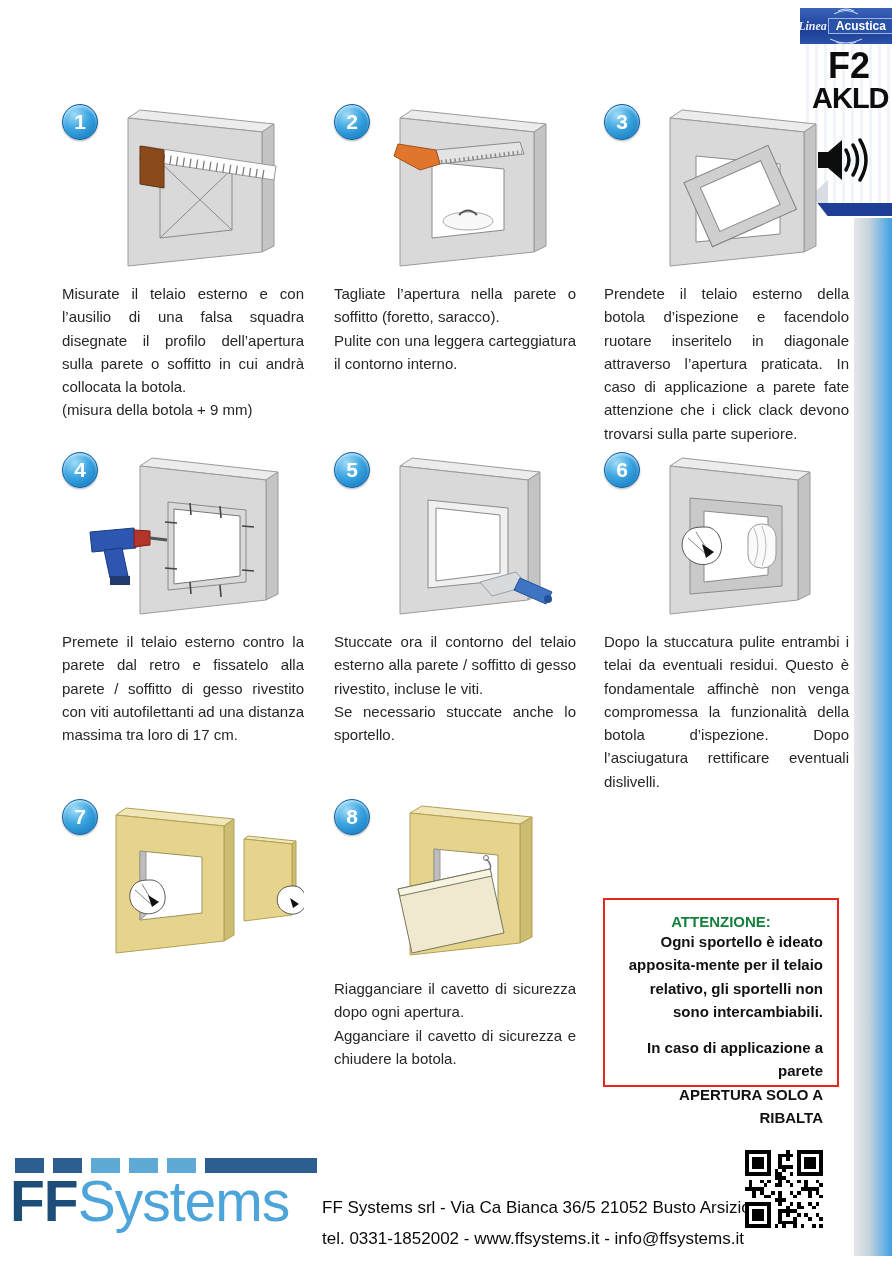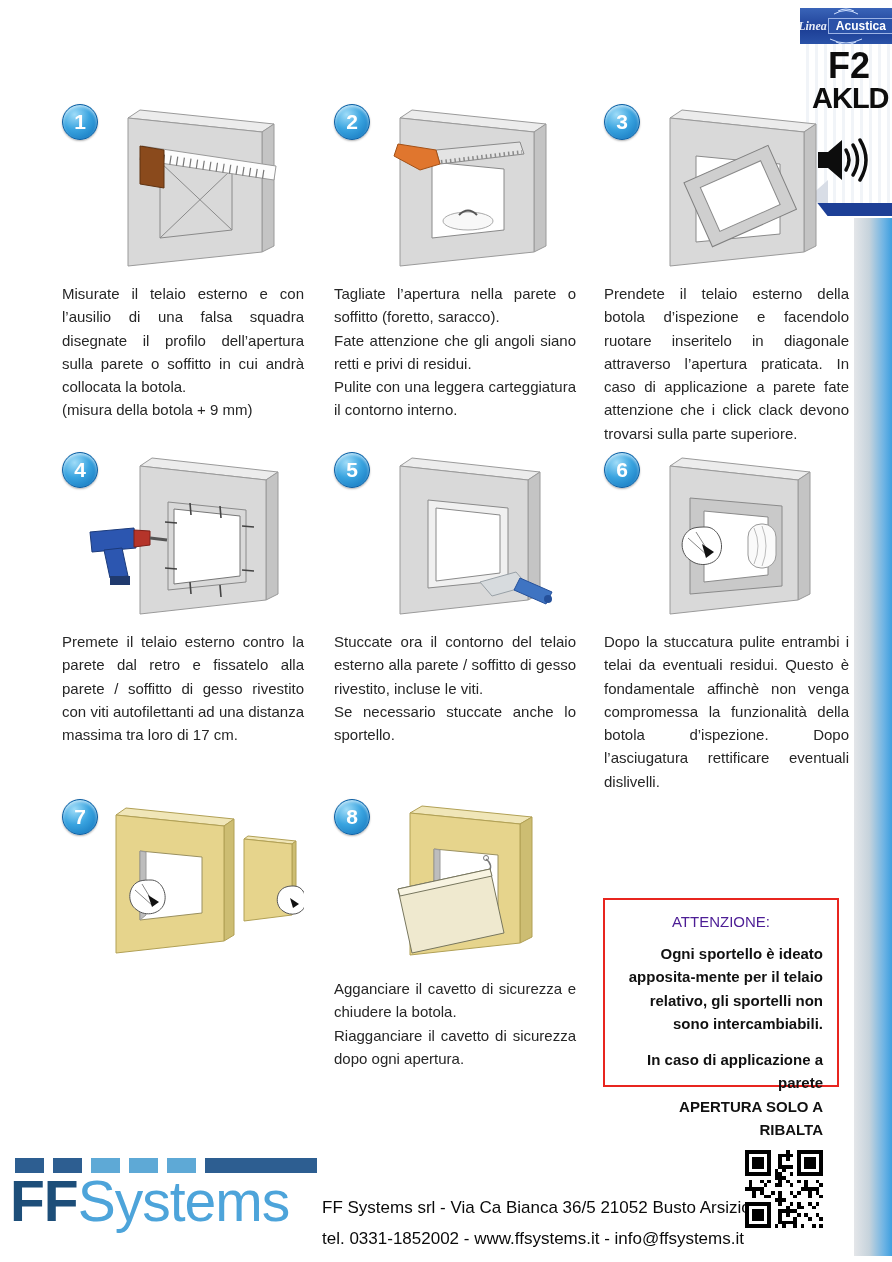--- a/index.html
+++ b/index.html
@@ -64,21 +64,21 @@
     box-shadow:inset 0 2px 3px rgba(255,255,255,0.6), 0 1px 2px rgba(0,0,0,0.3);
     z-index:2;
   }
   .illu { position:relative; height:178px; margin-left:6px; }
   .illu svg { position:absolute; top:0; left:0; }
   .step-text { margin-top:4px; font-size:15px; line-height:1.55; text-align:justify; color:#262626; }
   .step-text p { margin:0; }
   
   .attention { position:absolute; left:603px; top:898px; width:236px; height:189px;
     border:2px solid #e8251f; background:#fff; padding:13px 14px; }
-  .attention-title { color:#4c1d95; font-weight:normal; font-size:15px; text-align:center; margin-bottom:12px; }
+  .attention-title { color:#15803d; font-weight:bold; font-size:15px; text-align:center; }
   .attention-body { font-weight:bold; font-size:15px; line-height:1.55; color:#111;text-align:right; }
   .attention-body2 { margin-top:13px; }
   .attention-caps { display:block; }
   
   .logo-squares { position:absolute; left:15px; top:1158px; display:flex; gap:9px; }
   .logo-squares .sq { width:29px; height:15px; }
   .sq-dark { background:#2d5e91; }
   .sq-light { background:#5ea9d6; }
   .sq-bar { width:112px; height:15px; background:#2d5e91; }
   .logo-text { position:absolute; left:10px; top:1168px; font-size:57px; letter-spacing:-1px; white-space:nowrap; }
@@ -151,21 +151,20 @@
         <polygon points="92,62 164,69 164,130 92,138" fill="#ffffff" stroke="#8a8a8a"></polygon>
         <ellipse cx="128" cy="121" rx="25" ry="9" fill="#f8f8f8" stroke="#aaa"></ellipse>
         <path d="M119,115 q9,-9 18,0" fill="none" stroke="#555" stroke-width="2"></path>
         <polygon points="96,50 180,42 184,54 100,64" fill="#e4e4e4" stroke="#8a8a8a"></polygon>
         <line x1="101" y1="62" x2="182" y2="52" stroke="#8a8a8a" stroke-width="4" stroke-dasharray="1.5 3"></line>
         <polygon points="58,44 96,50 100,64 80,70 54,56" fill="#e0762e" stroke="#a35016"></polygon>
       </svg>
     </div>
     <div class="step-text">
       <p>Tagliate l’apertura nella parete o soffitto (foretto, saracco).</p>
-      <p>Fate attenzione che gli angoli siano retti e privi di residui.</p>
       <p>Pulite con una leggera carteggiatura il contorno interno.</p>
     </div>
   </div>
 
   <div class="step s3">
     <div class="step-num">3</div>
     <div class="illu">
       <svg width="236" height="178" viewBox="0 0 236 178">
         <polygon points="60,18 72,10 206,24 194,32" fill="#ececec" stroke="#9a9a9a"></polygon>
         <polygon points="194,32 206,24 206,146 194,152" fill="#c4c4c4" stroke="#9a9a9a"></polygon>
@@ -275,22 +274,22 @@
         <polygon points="70,18 180,29 180,148 70,160" fill="#e6d48c" stroke="#b1a055"></polygon>
         <polygon points="94,54 158,60 158,116 94,123" fill="#ffffff" stroke="#9a9060"></polygon>
         <polygon points="94,54 100,55 100,118 94,123" fill="#bdbdbd" stroke="#9a9a9a"></polygon>
         <path d="M146,64 q8,6 2,14 q-8,6 -4,12" fill="none" stroke="#777" stroke-width="1.5"></path>
         <circle cx="146" cy="63" r="2.5" fill="none" stroke="#777"></circle>
         <polygon points="58,94 150,74 164,138 72,158" fill="#efe9cf" stroke="#77765e"></polygon>
         <polygon points="58,94 150,74 152,81 60,101" fill="#f8f4e2" stroke="#77765e"></polygon>
       </svg>
     </div>
     <div class="step-text">
+      <p>Riagganciare il cavetto di sicurezza dopo ogni apertura.</p>
       <p>Agganciare il cavetto di sicurezza e chiudere la botola.</p>
-      <p>Riagganciare il cavetto di sicurezza dopo ogni apertura.</p>
     </div>
   </div>
 
   <div class="attention">
     <div class="attention-title">ATTENZIONE:</div>
     <div class="attention-body">Ogni sportello è ideato apposita-mente per il telaio relativo, gli sportelli non sono intercambiabili.</div>
     <div class="attention-body attention-body2">
       <span>In caso di applicazione a parete</span>
       <span class="attention-caps">APERTURA SOLO A RIBALTA</span>
     </div>

